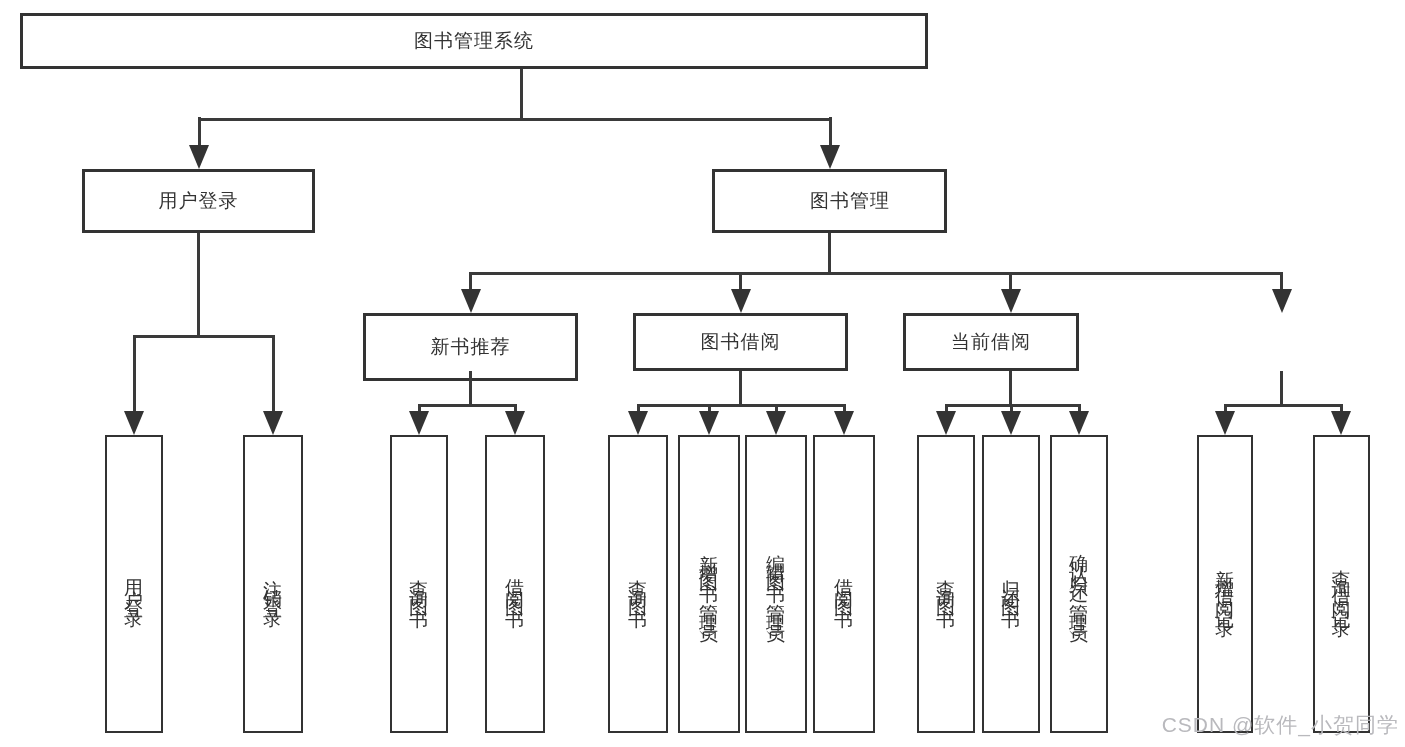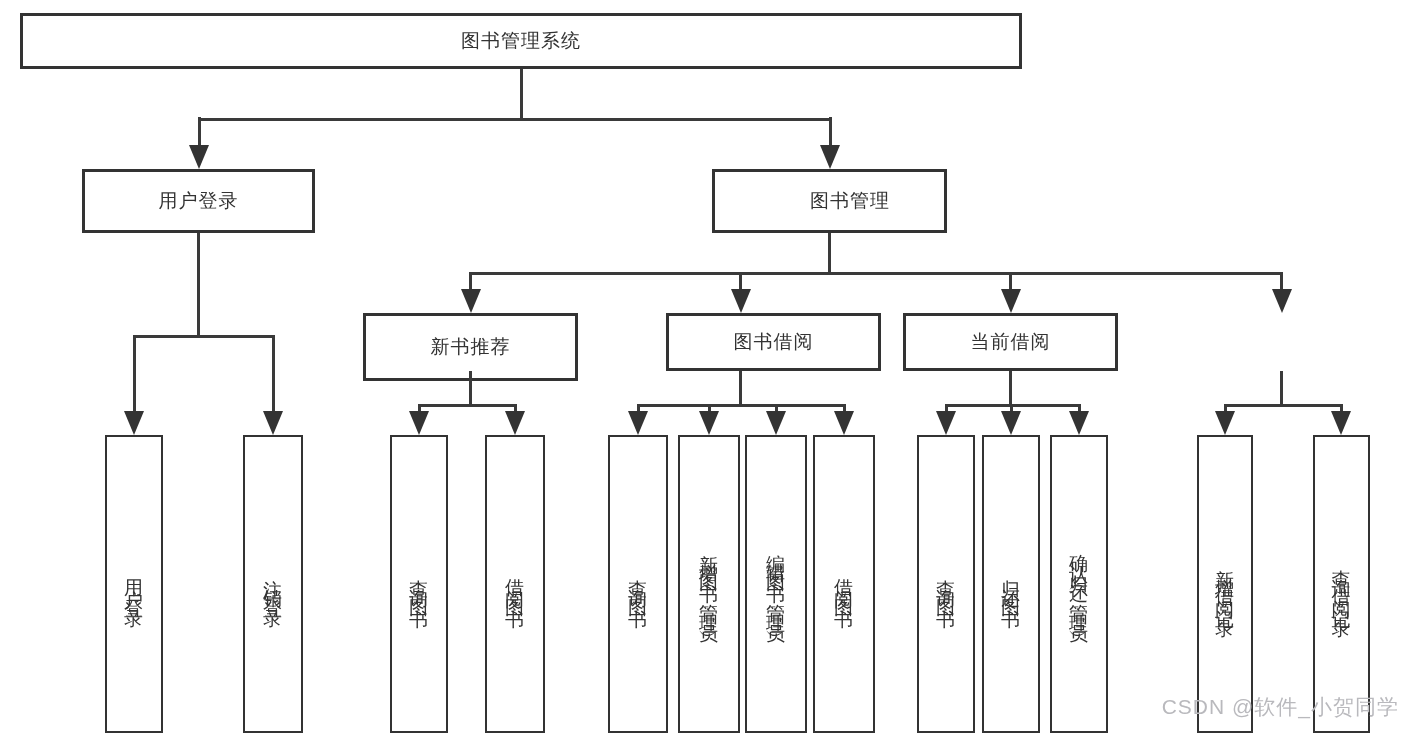--- a/index.html
+++ b/index.html
@@ -20,30 +20,30 @@
     font-size:19px;letter-spacing:10px;line-height:1;color:#333;
   }
   .h{position:absolute;height:3px;background:#3a3a3a;}
   .v{position:absolute;width:3px;background:#3a3a3a;}
   .ah{
     position:absolute;width:0;height:0;
     border-left:10px solid transparent;border-right:10px solid transparent;
     border-top:24px solid #333;
   }
   #watermark{
-    position:absolute;right:6px;bottom:26px;font-size:21px;color:#b9b9bd;
+    position:absolute;right:6px;bottom:8px;font-size:21px;color:#b9b9bd;
     letter-spacing:1px;z-index:5;
   }
 </style>
 </head>
 <body>
 
 <div id="canvas">
 
-  <div class="box" style="left:20px;top:13px;width:1002px;height:56px;">
+  <div class="box" style="left:20px;top:13px;width:908px;height:56px;">
     <span>图书管理系统</span>
   </div>
 
   <div class="v" style="left:519.5px;top:69px;height:50px;"></div>
   <div class="h" style="left:197.5px;top:117.5px;width:634px;"></div>
   <div class="v" style="left:197.5px;top:117px;height:30px;"></div>
   <div class="v" style="left:828.5px;top:117px;height:30px;"></div>
   <div class="ah" style="left:189px;top:145px;"></div>
   <div class="ah" style="left:820px;top:145px;"></div>
 
@@ -61,24 +61,24 @@
   <div class="v" style="left:1009px;top:273px;height:18px;"></div>
   <div class="v" style="left:1280px;top:273px;height:18px;"></div>
   <div class="ah" style="left:460.5px;top:289px;"></div>
   <div class="ah" style="left:730.5px;top:289px;"></div>
   <div class="ah" style="left:1000.5px;top:289px;"></div>
   <div class="ah" style="left:1271.5px;top:289px;"></div>
 
   <div class="box" style="left:363px;top:313px;width:215px;height:68px;">
     <span>新书推荐</span>
   </div>
-  <div class="box" style="left:633px;top:313px;width:215px;height:58px;margin-left:33px;">
+  <div class="box" style="left:633px;top:313px;width:215px;height:58px;">
     <span>图书借阅</span>
   </div>
-  <div class="box" style="left:903px;top:313px;width:215px;height:58px;">
+  <div class="box" style="left:903px;top:313px;width:176px;height:58px;">
     <span>当前借阅</span>
   </div>
 
   <div class="v" style="left:197px;top:233px;height:103px;"></div>
   <div class="h" style="left:132.5px;top:334.5px;width:142px;"></div>
   <div class="v" style="left:132.5px;top:336px;height:77px;"></div>
   <div class="v" style="left:271.5px;top:336px;height:77px;"></div>
   <div class="ah" style="left:124px;top:411px;"></div>
   <div class="ah" style="left:263px;top:411px;"></div>
 

